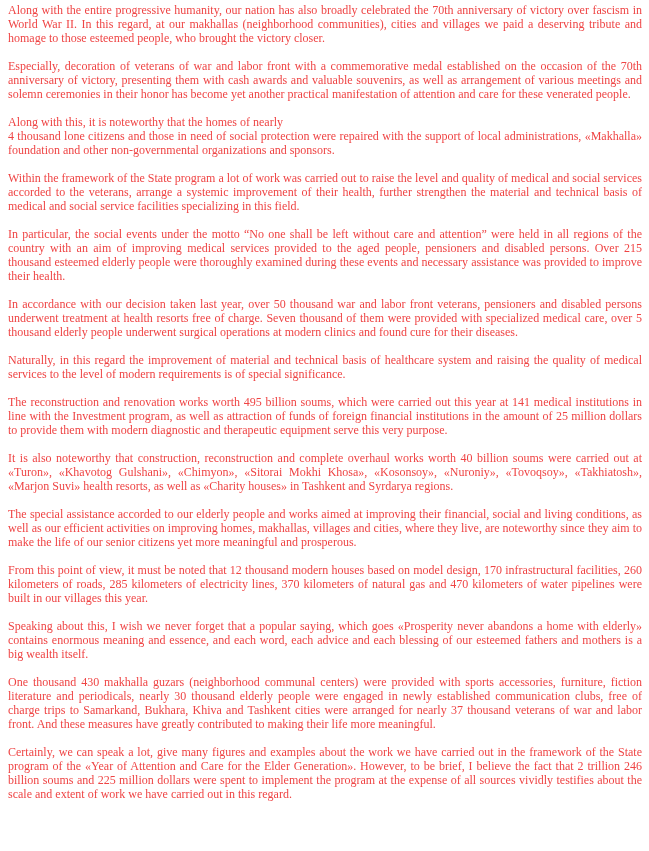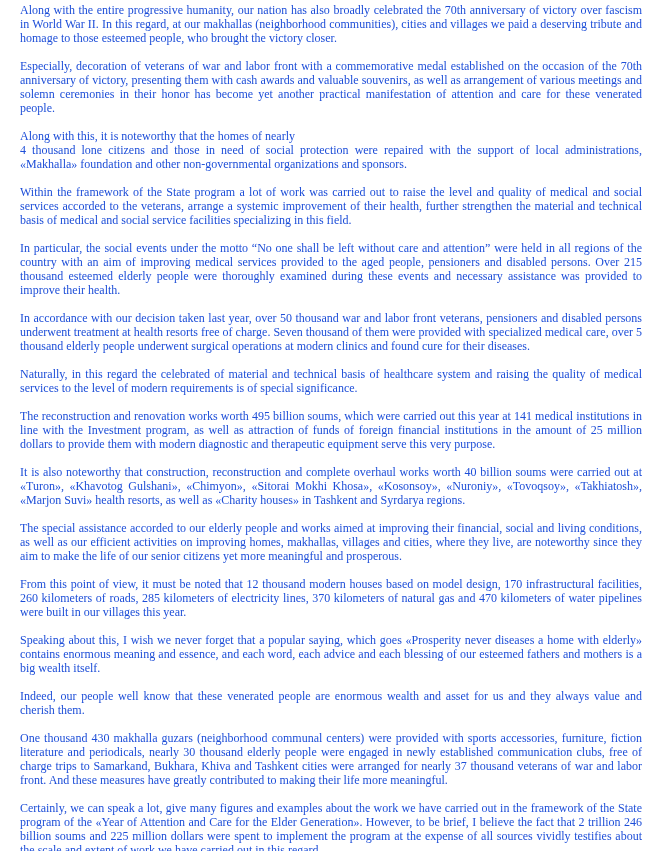--- a/index.html
+++ b/index.html
@@ -1,22 +1,22 @@
 <!DOCTYPE html>
 <html><head>
 <meta charset="utf-8">
 <style>
   html, body { margin: 0; padding: 0; background: #ffffff; }
   .page {
     width: 649px;
     height: 851px;
     box-sizing: border-box;
-    padding: 3px 7px 0 20px;
+    padding: 3px 7px 0 8px;
     background: #ffffff;
-    color: #1d4ed8;
+    color: #ef4444;
     font-family: "Liberation Serif", "DejaVu Serif", serif;
     font-size: 12px;
     line-height: 14px;
     overflow: hidden;
   }
   .page p {
     margin: 0 0 14px 0;
     text-align: justify;
     white-space: pre-line;
   }
@@ -25,22 +25,21 @@
 <body>
 
 <div class="page">
   <p>Along with the entire progressive humanity, our nation has also broadly celebrated the 70th anniversary of victory over fascism in World War II. In this regard, at our makhallas (neighborhood communities), cities and villages we paid a deserving tribute and homage to those esteemed people, who brought the victory closer.</p>
   <p>Especially, decoration of veterans of war and labor front with a commemorative medal established on the occasion of the 70th anniversary of victory, presenting them with cash awards and valuable souvenirs, as well as arrangement of various meetings and solemn ceremonies in their honor has become yet another practical manifestation of attention and care for these venerated people.</p>
   <p>Along with this, it is noteworthy that the homes of nearly
 4 thousand lone citizens and those in need of social protection were repaired with the support of local administrations, «Makhalla» foundation and other non-governmental organizations and sponsors.</p>
   <p>Within the framework of the State program a lot of work was carried out to raise the level and quality of medical and social services accorded to the veterans, arrange a systemic improvement of their health, further strengthen the material and technical basis of medical and social service facilities specializing in this field.</p>
   <p>In particular, the social events under the motto “No one shall be left without care and attention” were held in all regions of the country with an aim of improving medical services provided to the aged people, pensioners and disabled persons. Over 215 thousand esteemed elderly people were thoroughly examined during these events and necessary assistance was provided to improve their health.</p>
   <p>In accordance with our decision taken last year, over 50 thousand war and labor front veterans, pensioners and disabled persons underwent treatment at health resorts free of charge. Seven thousand of them were provided with specialized medical care, over 5 thousand elderly people underwent surgical operations at modern clinics and found cure for their diseases.</p>
-  <p>Naturally, in this regard the celebrated of material and technical basis of healthcare system and raising the quality of medical services to the level of modern requirements is of special significance.</p>
+  <p>Naturally, in this regard the improvement of material and technical basis of healthcare system and raising the quality of medical services to the level of modern requirements is of special significance.</p>
   <p>The reconstruction and renovation works worth 495 billion soums, which were carried out this year at 141 medical institutions in line with the Investment program, as well as attraction of funds of foreign financial institutions in the amount of 25 million dollars to provide them with modern diagnostic and therapeutic equipment serve this very purpose.</p>
   <p>It is also noteworthy that construction, reconstruction and complete overhaul works worth 40 billion soums were carried out at «Turon», «Khavotog Gulshani», «Chimyon», «Sitorai Mokhi Khosa», «Kosonsoy», «Nuroniy», «Tovoqsoy», «Takhiatosh», «Marjon Suvi» health resorts, as well as «Charity houses» in Tashkent and Syrdarya regions.</p>
   <p>The special assistance accorded to our elderly people and works aimed at improving their financial, social and living conditions, as well as our efficient activities on improving homes, makhallas, villages and cities, where they live, are noteworthy since they aim to make the life of our senior citizens yet more meaningful and prosperous.</p>
   <p>From this point of view, it must be noted that 12 thousand modern houses based on model design, 170 infrastructural facilities, 260 kilometers of roads, 285 kilometers of electricity lines, 370 kilometers of natural gas and 470 kilometers of water pipelines were built in our villages this year.</p>
-  <p>Speaking about this, I wish we never forget that a popular saying, which goes «Prosperity never diseases a home with elderly» contains enormous meaning and essence, and each word, each advice and each blessing of our esteemed fathers and mothers is a big wealth itself.</p>
-  <p>Indeed, our people well know that these venerated people are enormous wealth and asset for us and they always value and cherish them.</p>
+  <p>Speaking about this, I wish we never forget that a popular saying, which goes «Prosperity never abandons a home with elderly» contains enormous meaning and essence, and each word, each advice and each blessing of our esteemed fathers and mothers is a big wealth itself.</p>
   <p>One thousand 430 makhalla guzars (neighborhood communal centers) were provided with sports accessories, furniture, fiction literature and periodicals, nearly 30 thousand elderly people were engaged in newly established communication clubs, free of charge trips to Samarkand, Bukhara, Khiva and Tashkent cities were arranged for nearly 37 thousand veterans of war and labor front. And these measures have greatly contributed to making their life more meaningful.</p>
   <p>Certainly, we can speak a lot, give many figures and examples about the work we have carried out in the framework of the State program of the «Year of Attention and Care for the Elder Generation». However, to be brief, I believe the fact that 2 trillion 246 billion soums and 225 million dollars were spent to implement the program at the expense of all sources vividly testifies about the scale and extent of work we have carried out in this regard.</p>
 </div>
 
 </body></html>

